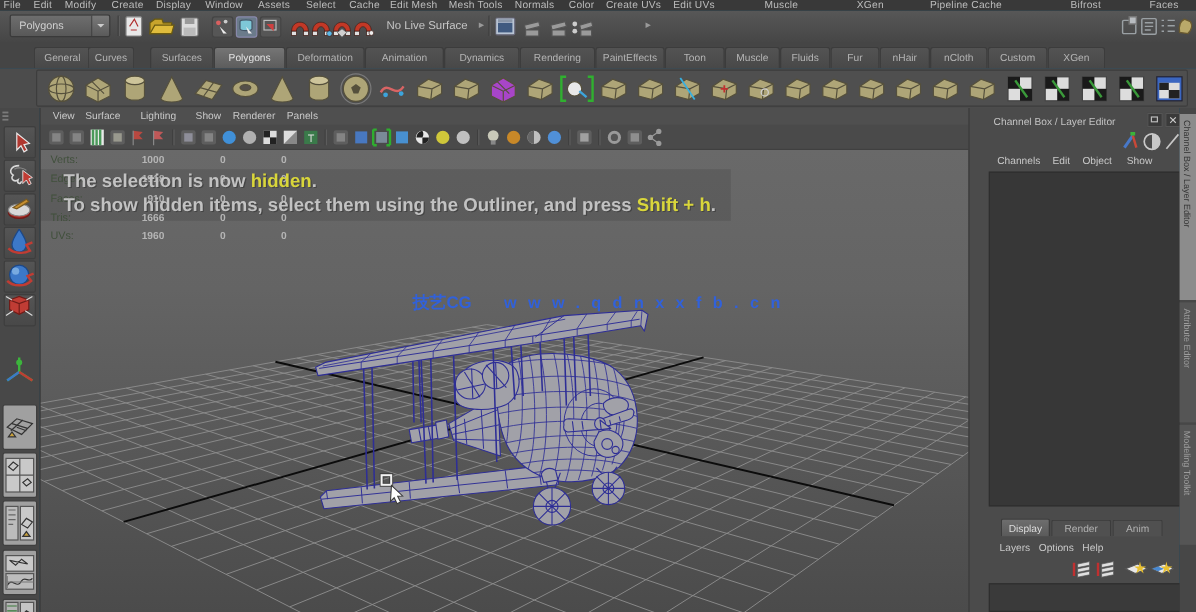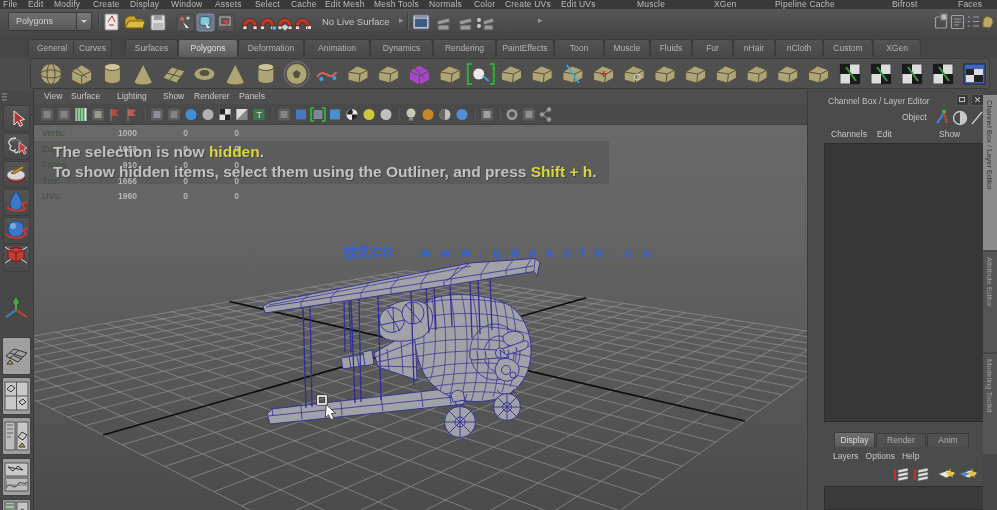--- a/index.html
+++ b/index.html
@@ -517,21 +517,21 @@
 <svg class="abs" style="left:126px;top:20px" width="50" height="16" viewBox="0 0 50 16">
  <path d="M3 13 L10 3" stroke="#4878c8" stroke-width="2.5"></path>
         <path d="M10 3 L13 13" stroke="#c84838" stroke-width="2"></path>
         <path d="M10 3 L10 0" stroke="#3ab43a" stroke-width="4"></path>
  <circle cx="26" cy="8" r="6.5" fill="none" stroke="#c8c8c8" stroke-width="1.4"></circle>
         <path d="M26 1.5 A6.5 6.5 0 0 1 26 14.5 Z" fill="#c8c8c8"></path>
  <path d="M38 14 L48 2" stroke="#c8c8c8" stroke-width="1.4"></path>
 </svg>
 <div class="abs" style="left:23px;top:39px;font-size:8.5px;color:#c8c8c8">Channels</div>
       <div class="abs" style="left:69px;top:39px;font-size:8.5px;color:#c8c8c8">Edit</div>
-      <div class="abs" style="left:94px;top:22px;font-size:8.5px;color:#c8c8c8">Object</div>
+      <div class="abs" style="left:94px;top:39px;font-size:8.5px;color:#c8c8c8">Object</div>
       <div class="abs" style="left:131px;top:39px;font-size:8.5px;color:#c8c8c8">Show</div>
 <div class="abs" style="left:16px;top:53px;width:160px;height:279px;background:#373737;border:1px solid #2e2e2e"></div>
 <div class="abs" style="left:26px;top:342px;width:41px;height:15px;background:linear-gradient(#6e6e6e,#5a5a5a);border:1px solid #3c3c3c;border-bottom:none;border-radius:2px 2px 0 0;font-size:8.5px;color:#ddd;text-align:center;line-height:14px">Display</div>
 <div class="abs" style="left:68px;top:343px;width:50px;height:14px;background:#505050;border:1px solid #3c3c3c;border-bottom:none;border-radius:2px 2px 0 0;font-size:8.5px;color:#b0b0b0;text-align:center;line-height:13px">Render</div>
 <div class="abs" style="left:119px;top:343px;width:42px;height:14px;background:#505050;border:1px solid #3c3c3c;border-bottom:none;border-radius:2px 2px 0 0;font-size:8.5px;color:#b0b0b0;text-align:center;line-height:13px">Anim</div>
 <div class="abs" style="left:25px;top:361px;font-size:8.5px;color:#c8c8c8">Layers&nbsp;&nbsp;&nbsp;Options&nbsp;&nbsp;&nbsp;Help</div>
 <svg class="abs" style="left:84px;top:376px" width="86" height="18" viewBox="0 0 86 18">
  <g>
   <path d="M2 3 L4 3 L4 14 L2 14 Z" fill="#c03030"></path>
           <path d="M6 4 L16 2 L16 5 L6 7 Z M6 8 L16 6 L16 9 L6 11 Z M6 12 L16 10 L16 13 L6 15 Z" fill="#e0e0e0" stroke="#555" stroke-width="0.6"></path>

